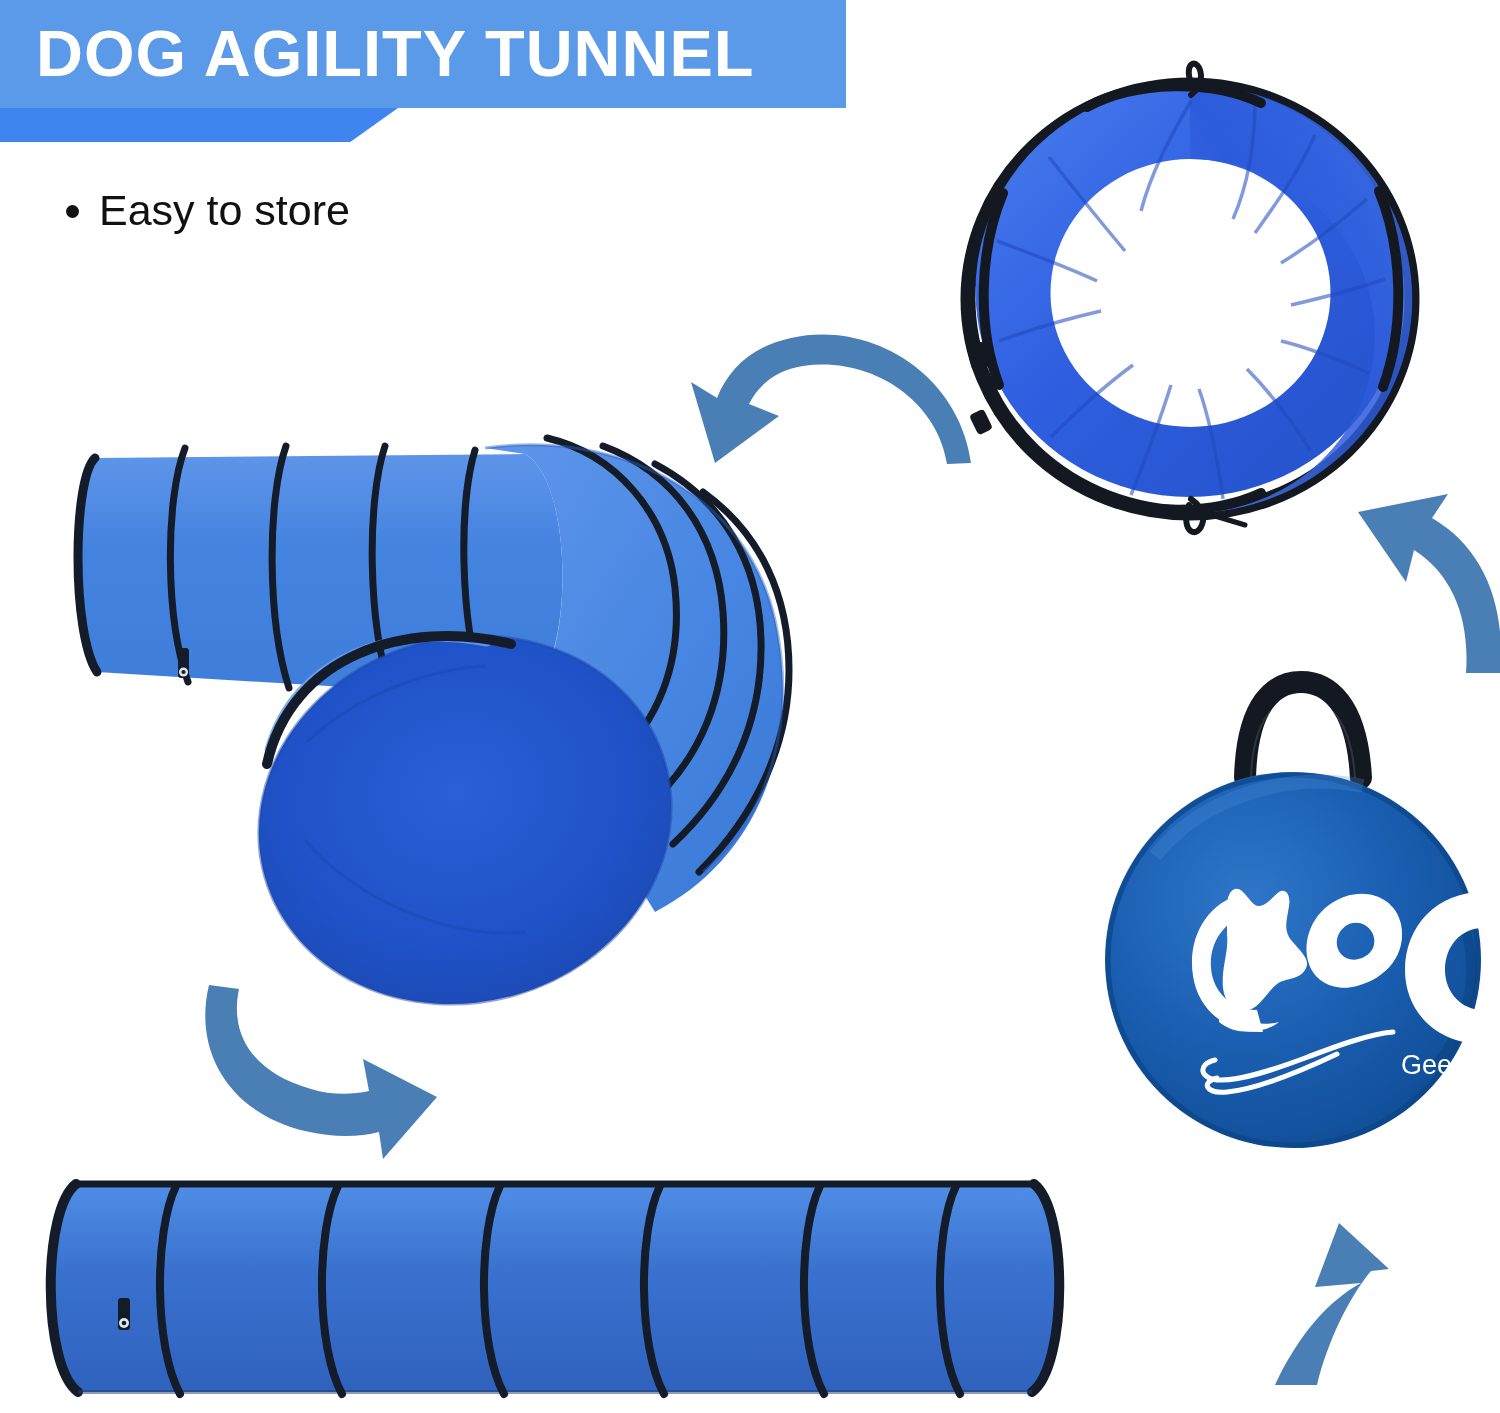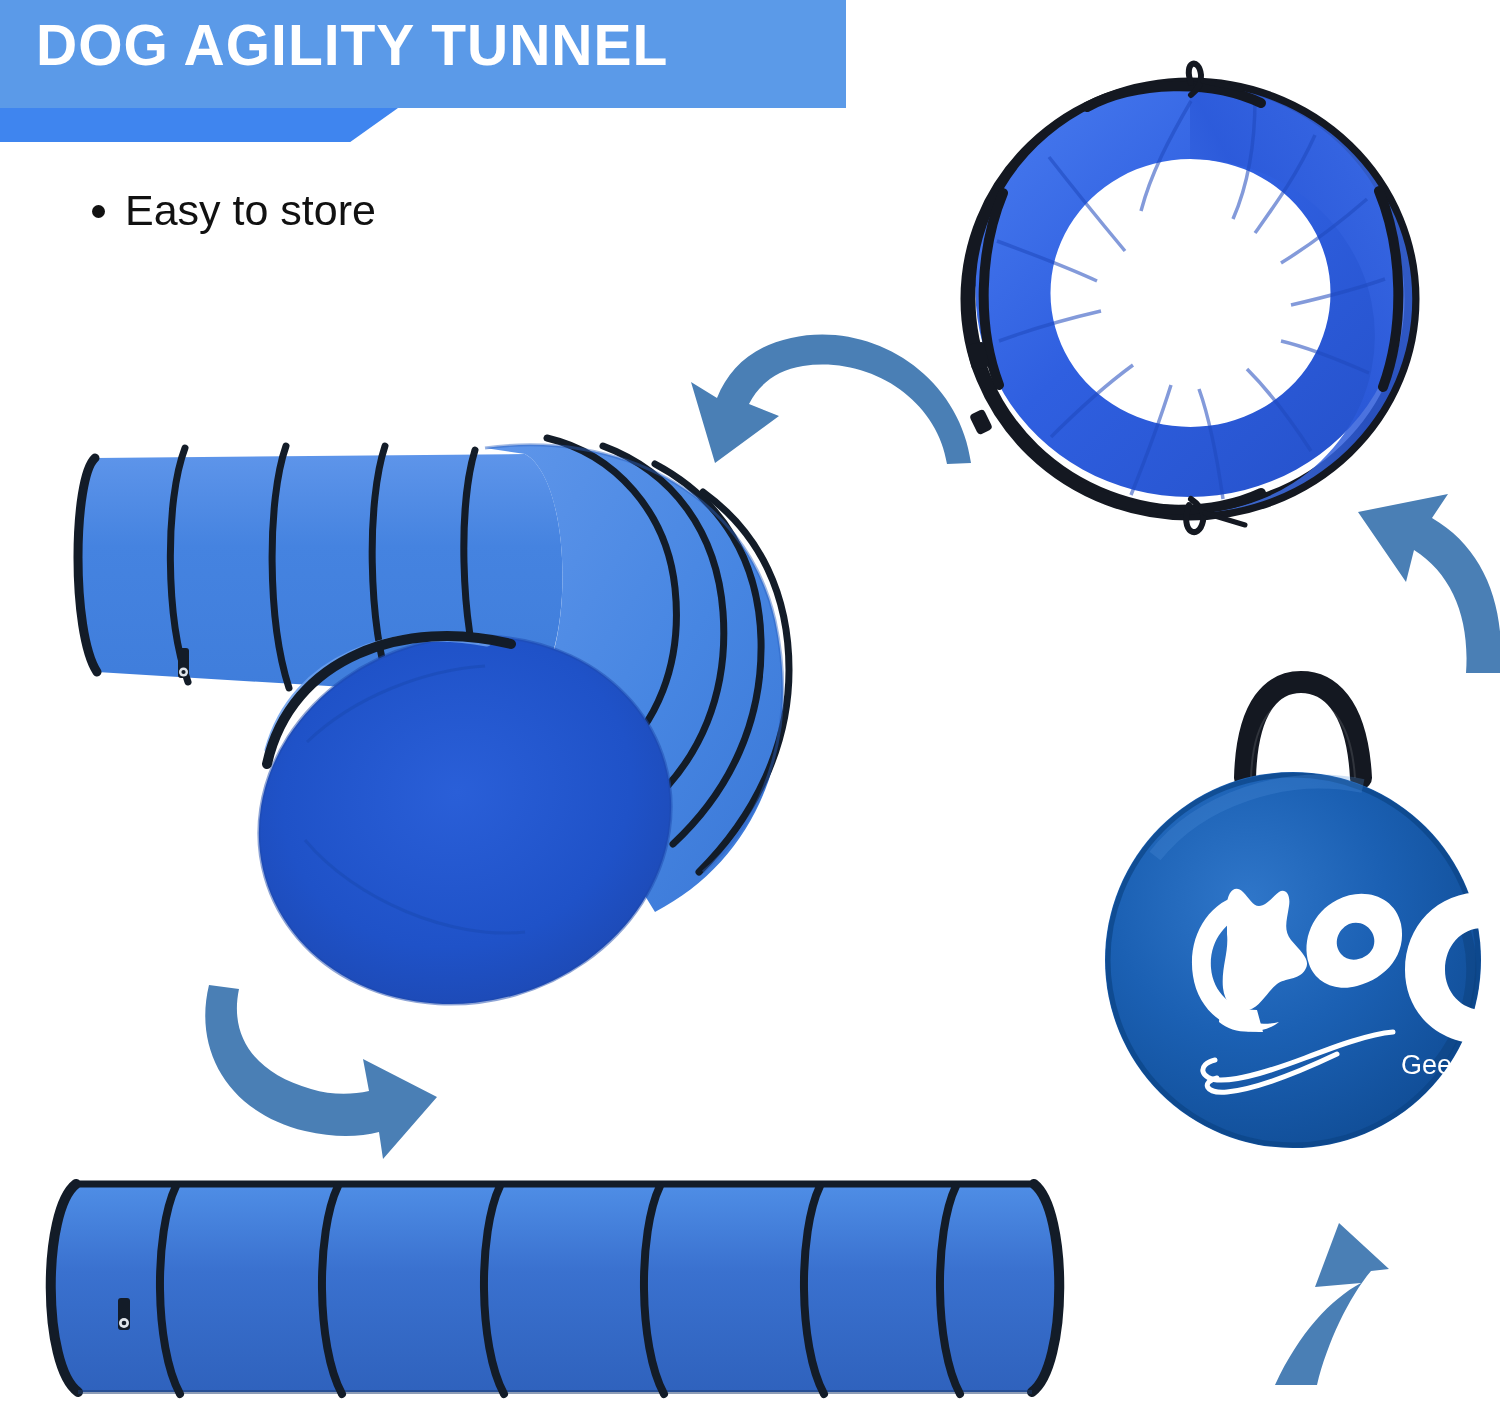--- a/index.html
+++ b/index.html
@@ -32,33 +32,33 @@
     left: 0;
     top: 108px;
     width: 398px;
     height: 34px;
     background: #3f85ef;
     clip-path: polygon(0 0, 100% 0, 88% 100%, 0 100%);
   }
   .banner-title {
     position: absolute;
     left: 36px;
-    top: 3px;
-    font-size: 57px;
+    top: 12px;
+    font-size: 65px;
     font-weight: bold;
     color: #ffffff;
     letter-spacing: 1px;
     white-space: nowrap;
     line-height: 84px;
   }
 
   
   .bullets {
     position: absolute;
-    left: 92px;
+    left: 66px;
     top: 188px;
     width: 620px;
   }
   .bullet-row {
     display: flex;
     align-items: baseline;
     margin-bottom: 26px;
   }
   .bullet-dot {
     width: 13px;

